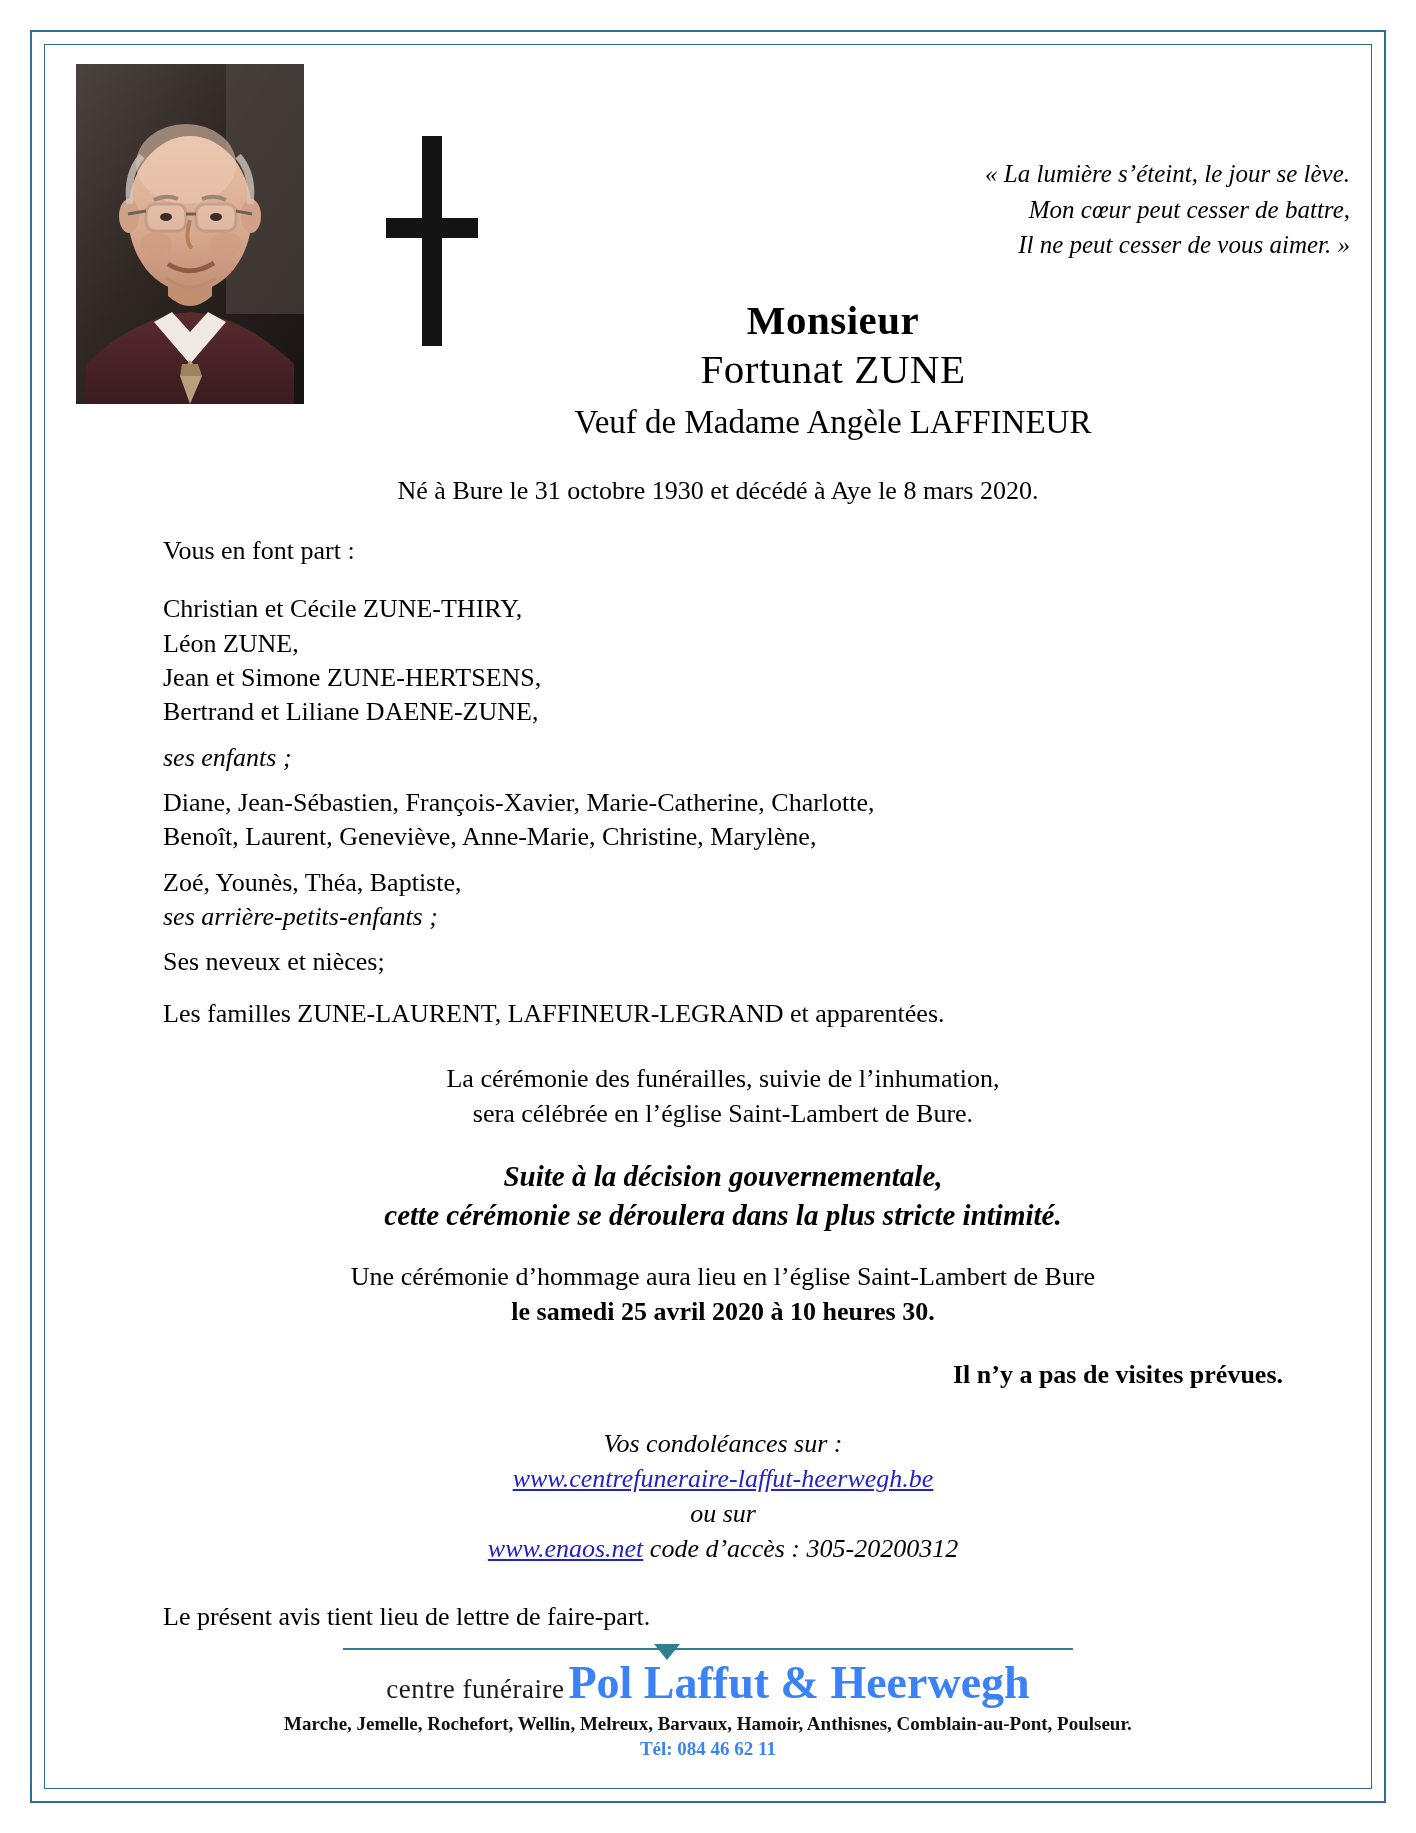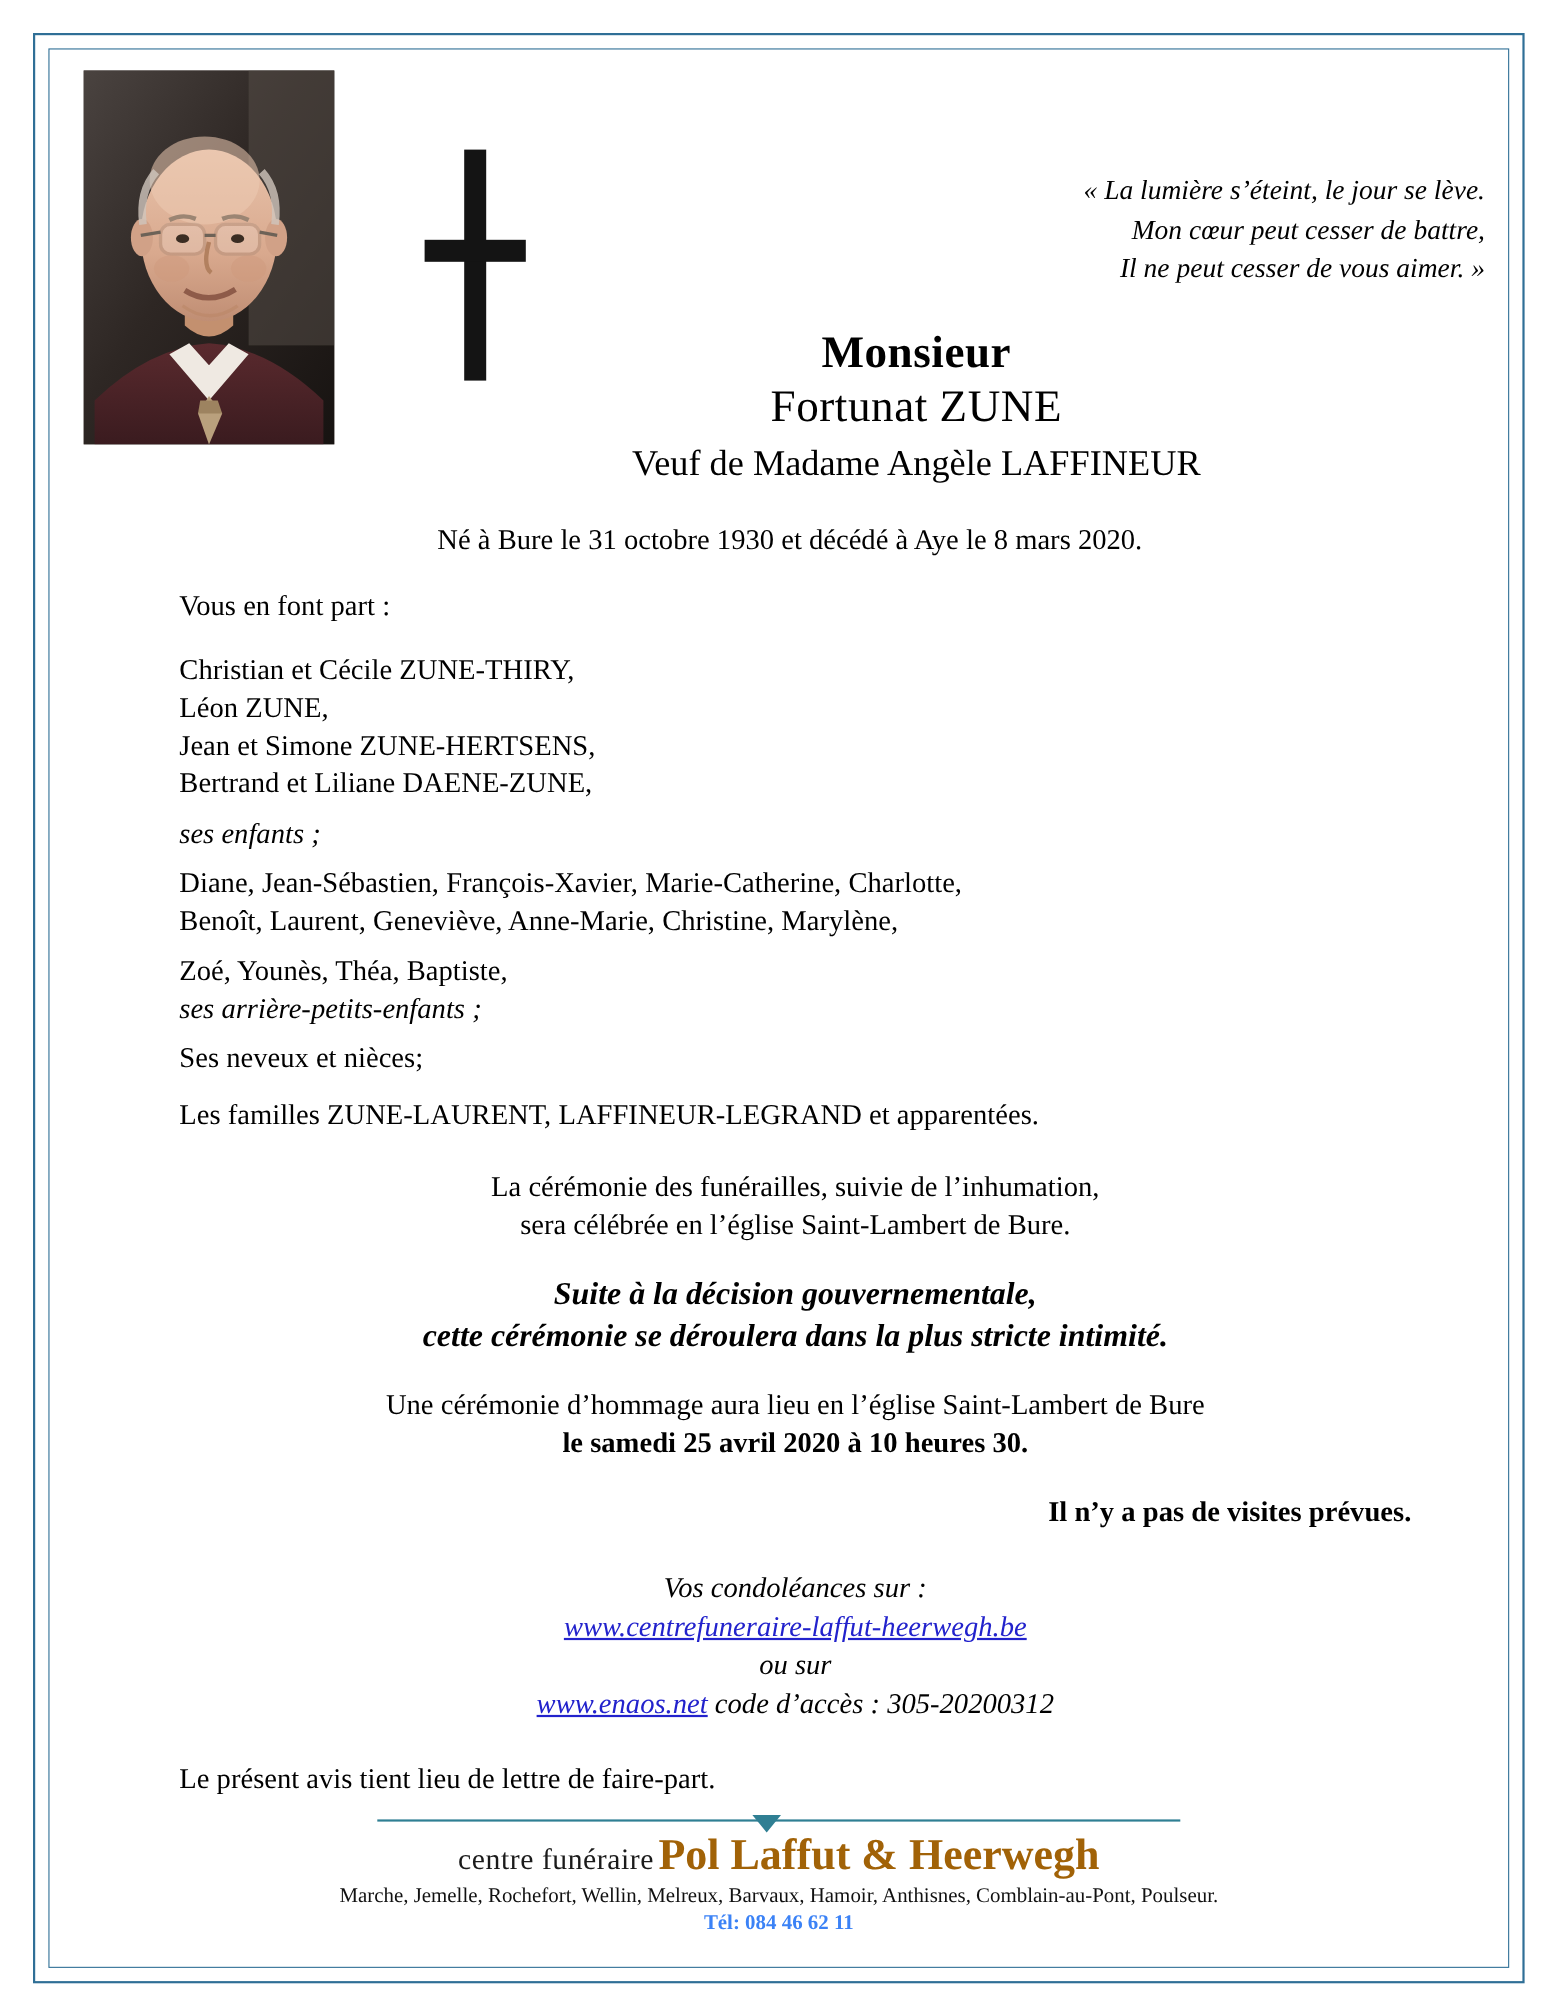--- a/index.html
+++ b/index.html
@@ -217,38 +217,38 @@
   .logo-small {
     font-family: "Liberation Serif", serif;
     font-size: 27px;
     color: #1b1b1b;
     letter-spacing: 0.5px;
     vertical-align: baseline;
   }
   .logo-big {
     font-family: "Liberation Serif", serif;
     font-weight: bold;
-    font-size: 40px;
-    color: #a16207;
+    font-size: 46px;
+    color: #3b82f6;
     letter-spacing: 0px;
     vertical-align: baseline;
   }
   .tri {
     position: absolute;
     left: 268px;
     top: -12px;
     width: 0; height: 0;
     border-left: 13px solid transparent;
     border-right: 13px solid transparent;
     border-top: 16px solid #2f7f93;
   }
   .footer-towns {
     margin-top: 4px;
     font-family: "Liberation Serif", serif;
-    font-weight: normal;
+    font-weight: bold;
     font-size: 19px;
     color: #111111;
   }
   .footer-tel {
     margin-top: 3px;
     font-family: "Liberation Serif", serif;
     font-weight: bold;
     font-size: 19px;
     color: #3b82f6;
   }

